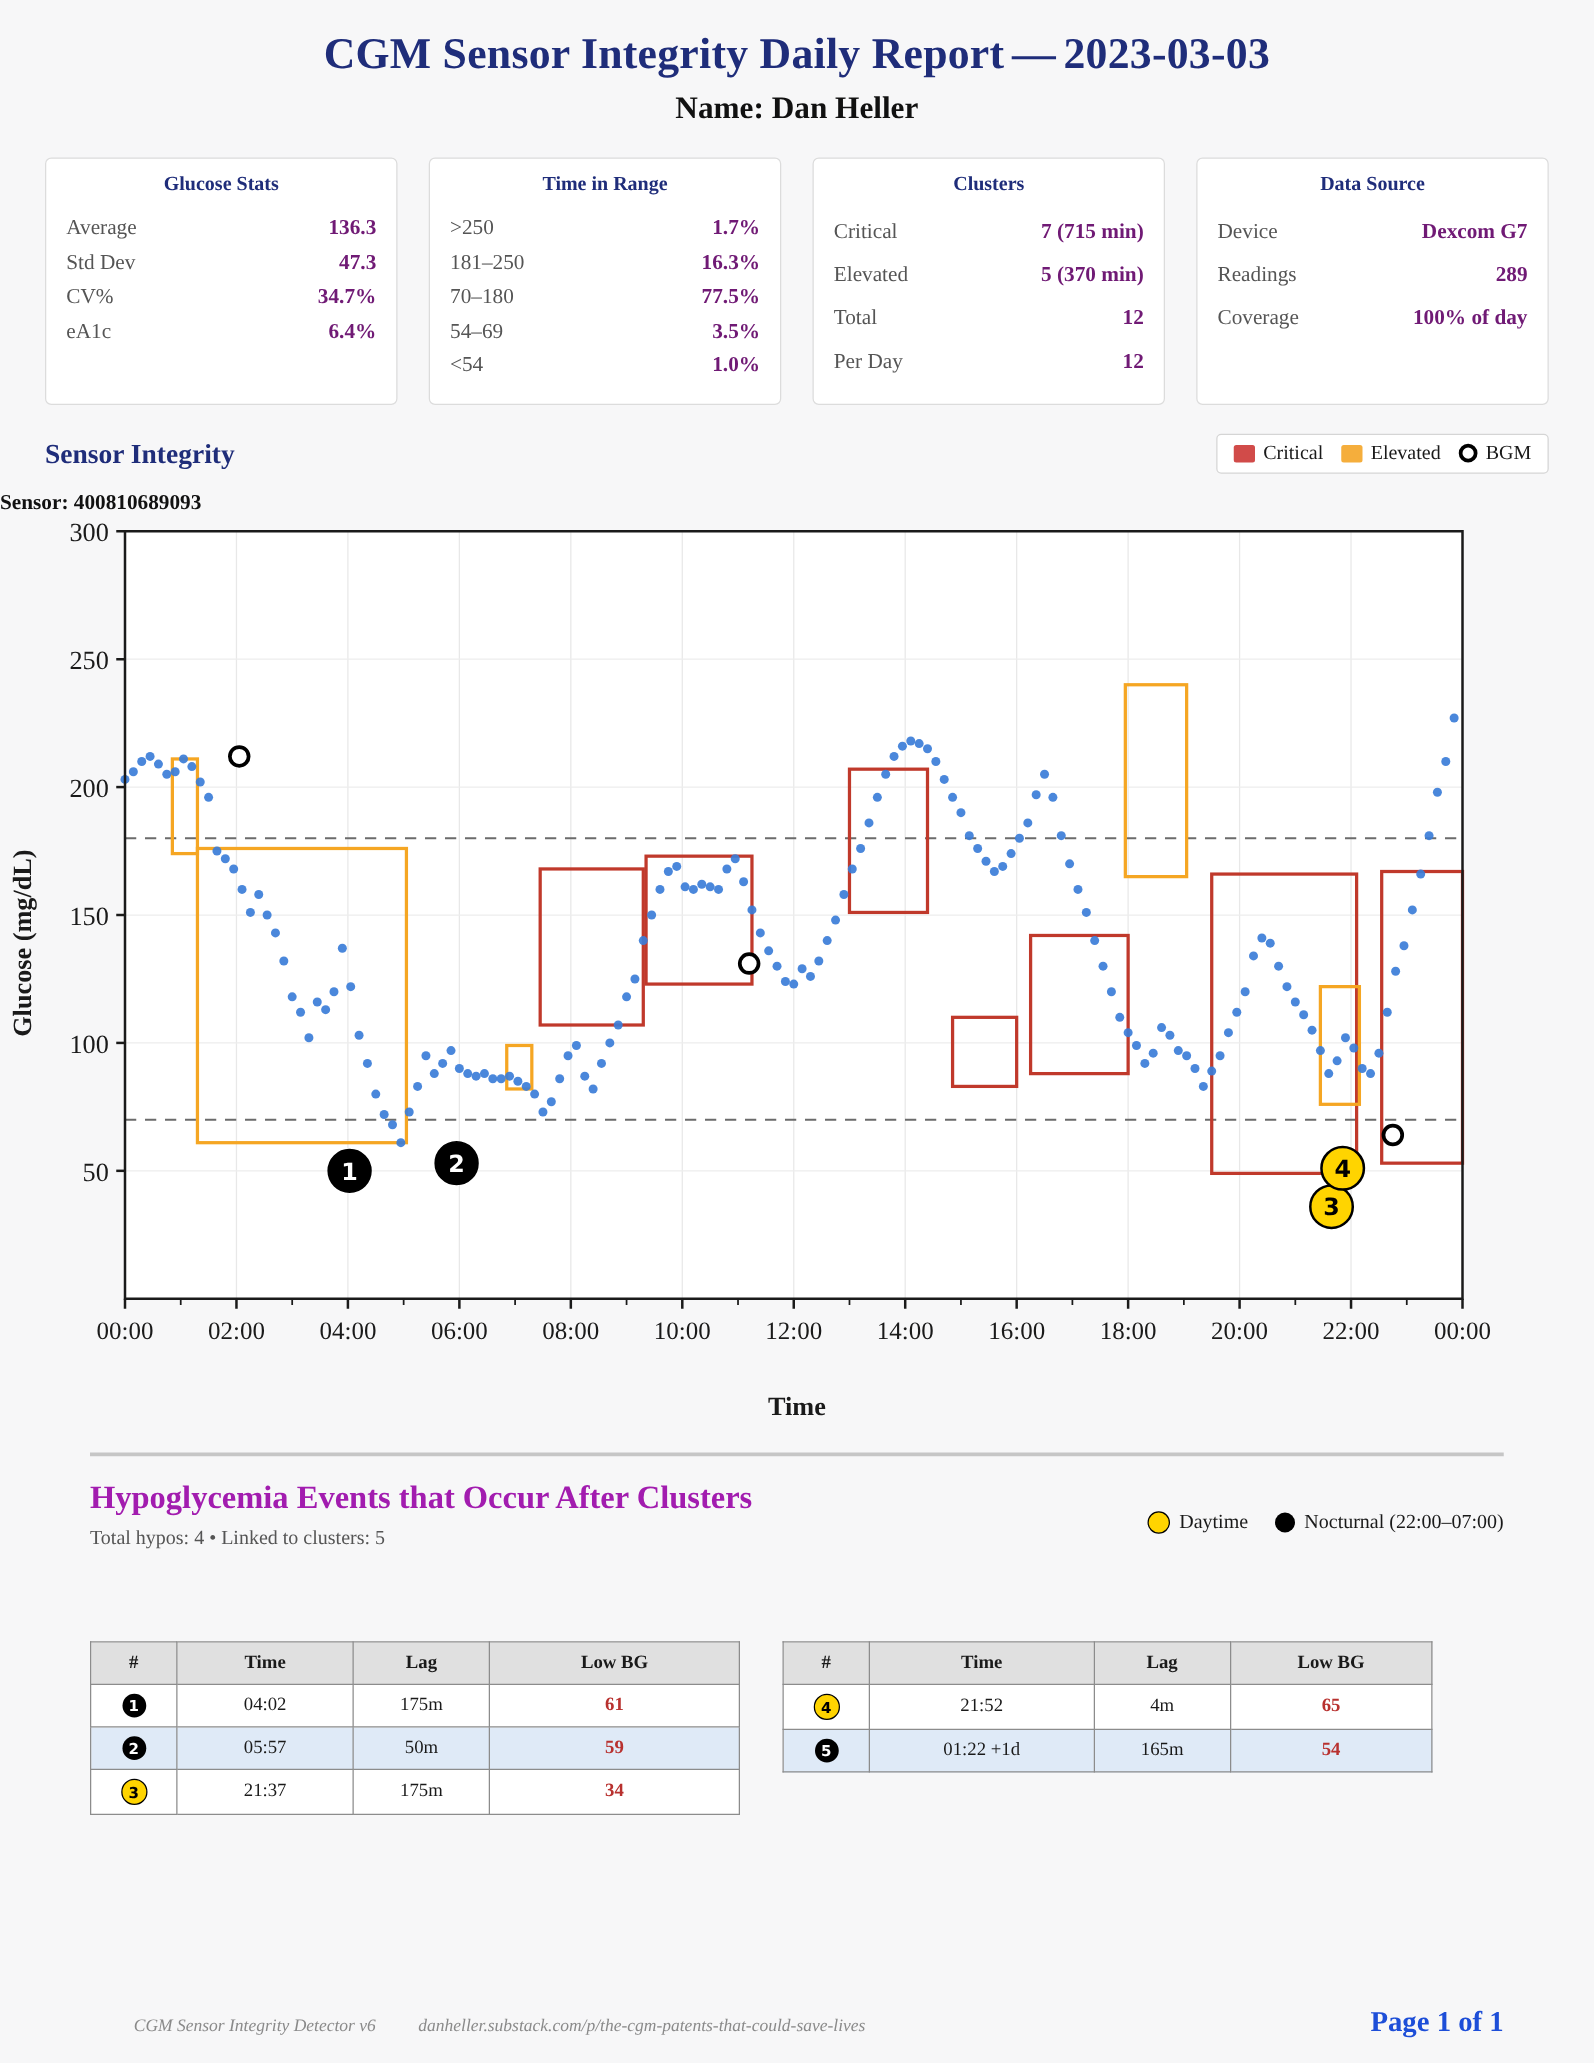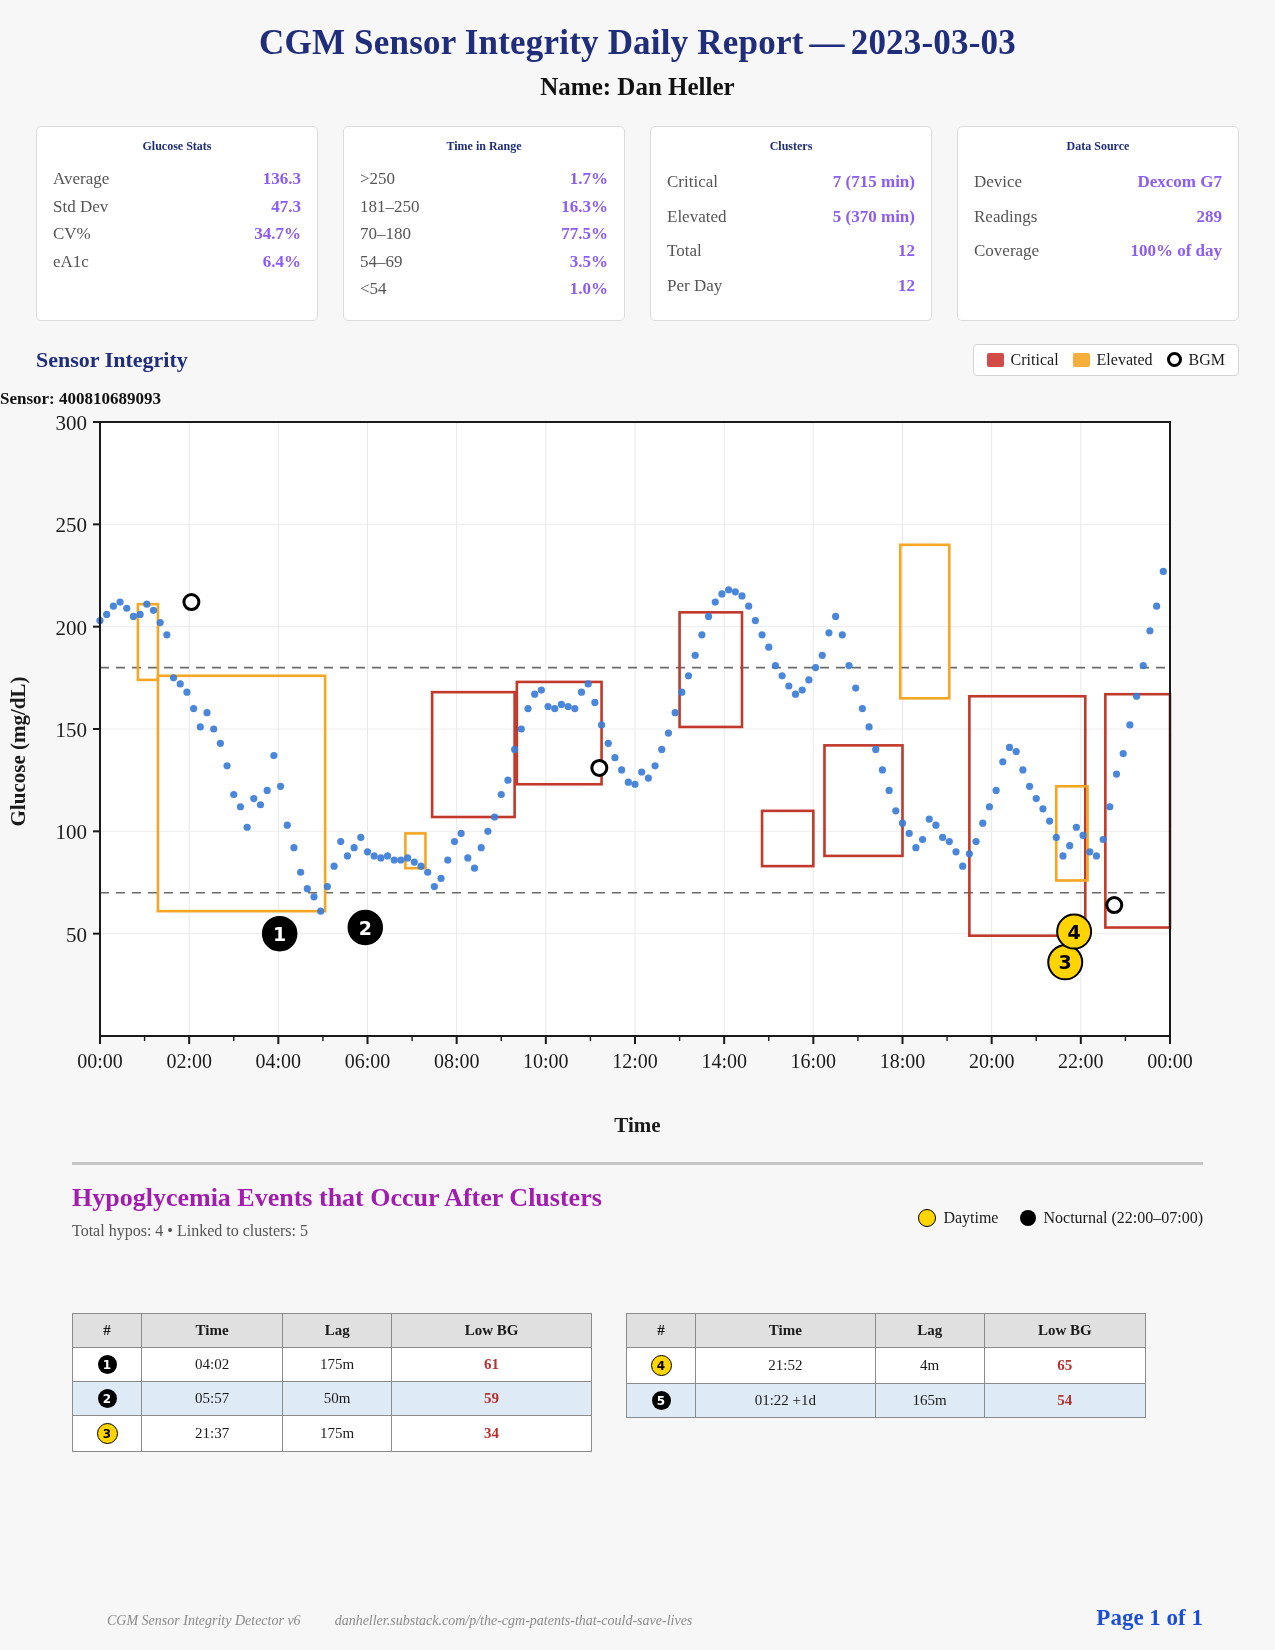--- a/index.html
+++ b/index.html
@@ -45,33 +45,33 @@
     background:#fff;
     border:1px solid #dcdcdc;
     border-radius:5px;
     padding:12px 16px 16px 16px;
     box-sizing:border-box;
   }
   .card-title{
     text-align:center;
     color:#1f2d7a;
     font-weight:bold;
-    font-size:12px;
+    font-size:16px;
     margin-bottom:11px;
   }
   .row{
     display:flex;
     justify-content:space-between;
     align-items:center;
     font-size:17px;
     line-height:1.62;
     white-space:nowrap;
   }
   .row .k{color:#555;}
-  .row .v{font-weight:bold;color:#8b5cf6;}
+  .row .v{font-weight:bold;color:#701a75;}
   .card.wide .row{line-height:2.04;}
 
   
   .sec-row{
     display:flex;
     align-items:center;
     justify-content:space-between;
     padding:0 36px;
     margin-top:22px;
     height:34px;

